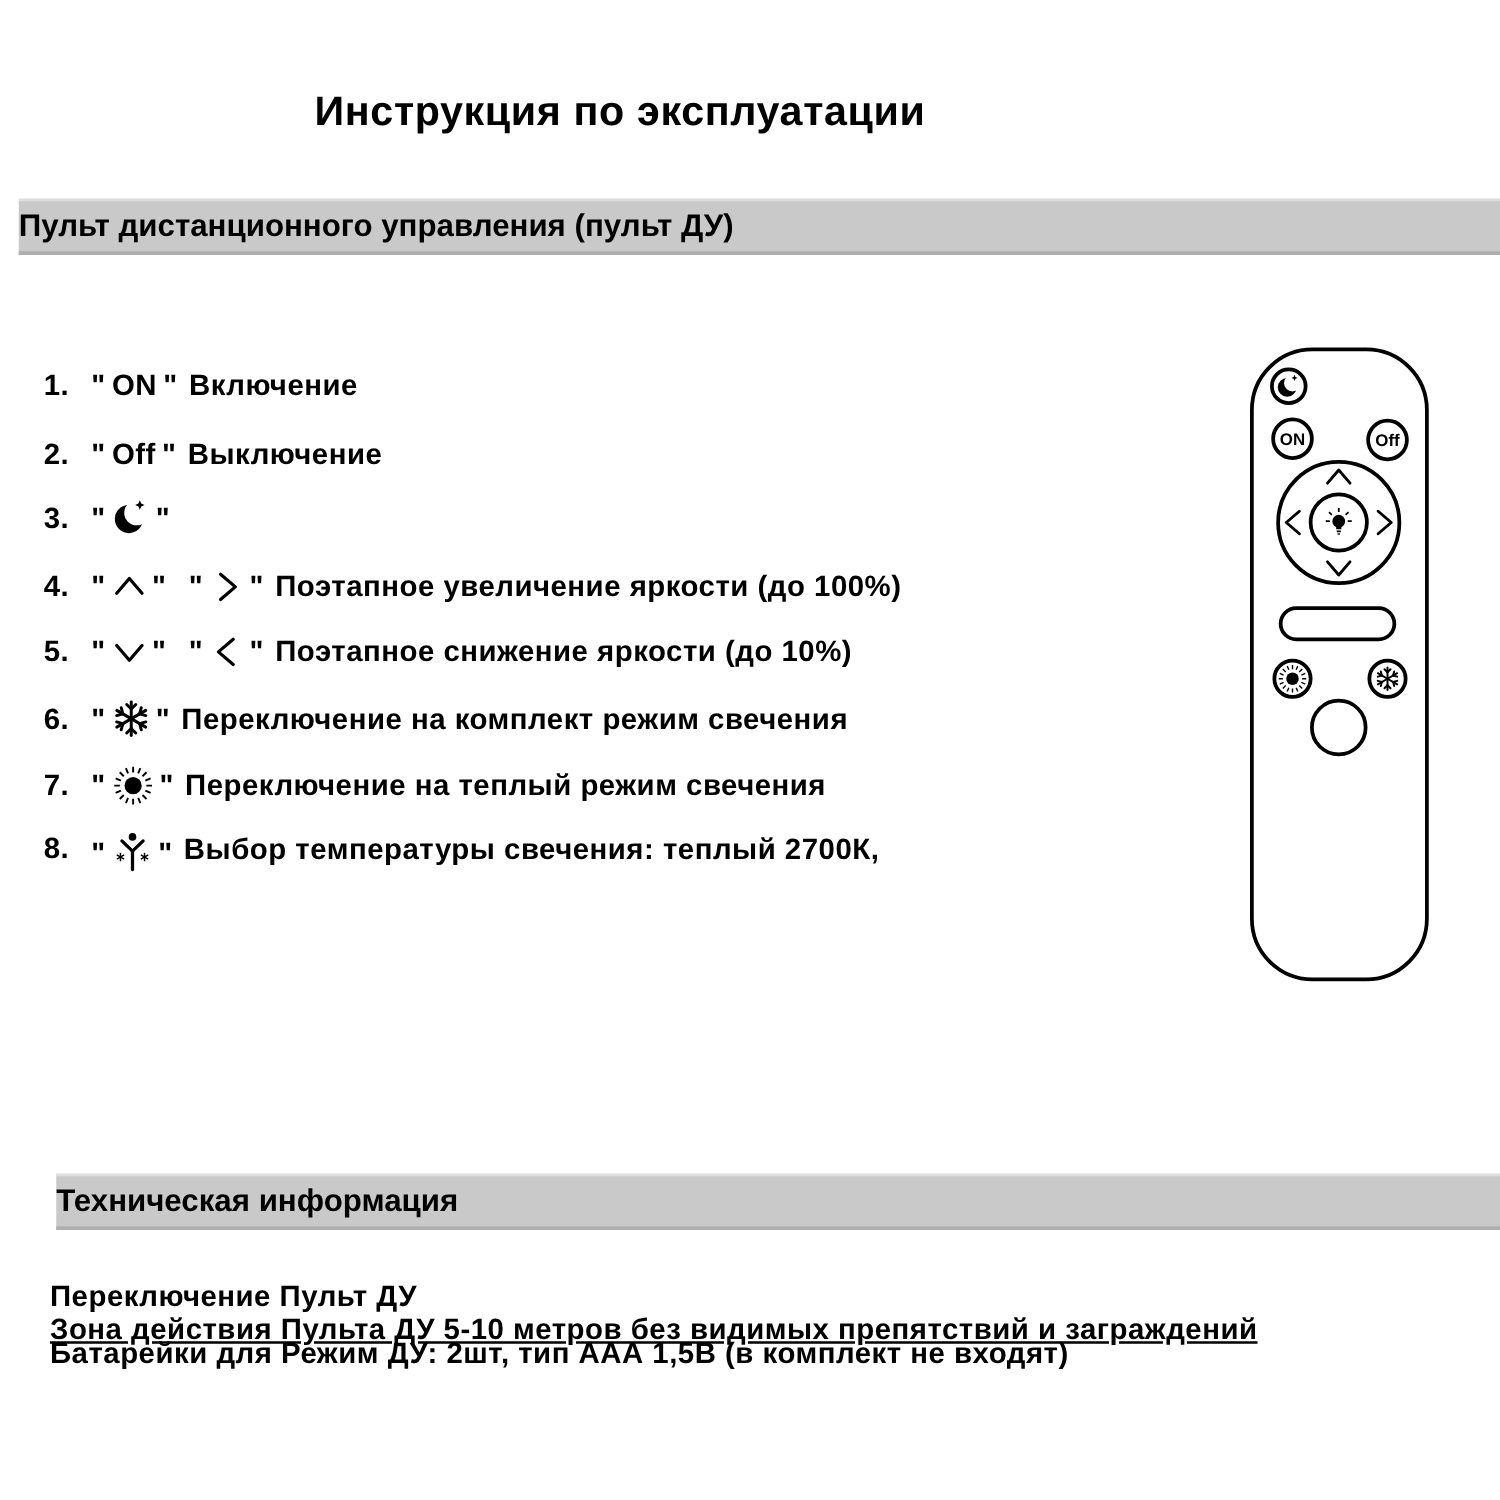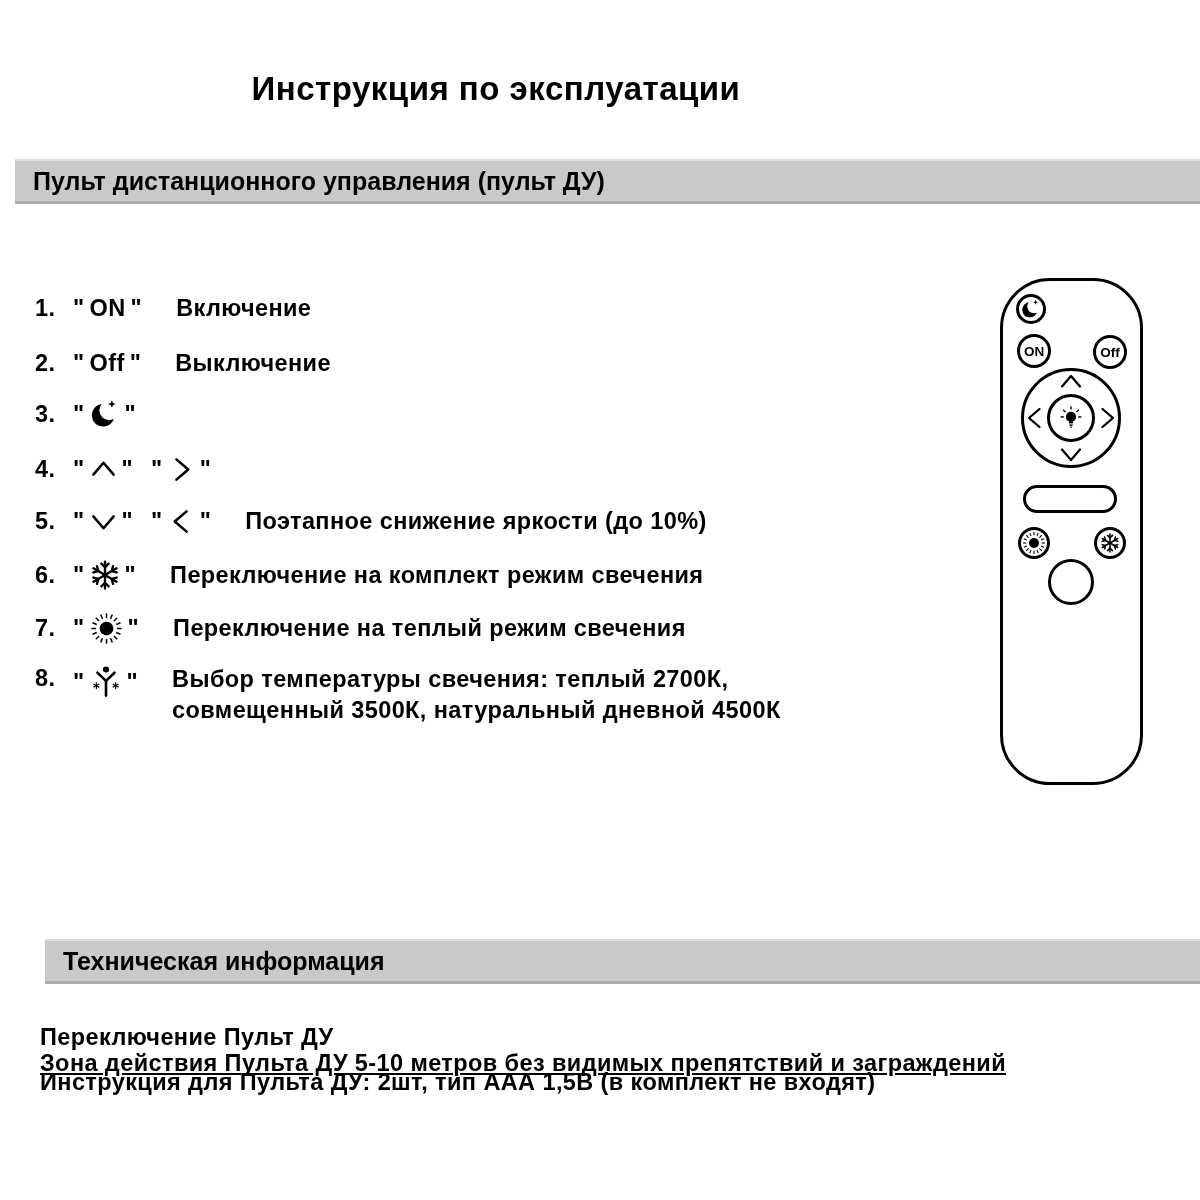--- a/index.html
+++ b/index.html
@@ -8,34 +8,34 @@
     font-family:"Liberation Sans",sans-serif;font-weight:bold;color:#000;
     overflow:hidden;
   }
   .title{
     position:absolute;top:70px;left:0;width:992px;text-align:center;
     font-size:33px;letter-spacing:0.5px;
   }
   .bar{
     position:absolute;left:15px;right:0;height:40px;background:#c9c9c9;
     border-top:2px solid #dedede;border-bottom:3px solid #aeaeae;
-    display:flex;align-items:center;padding-left:18px;font-size:25px;
+    display:flex;align-items:center;font-size:25px;
   }
   .bar1{top:159px;}
   .bar2{top:939px;margin-left:30px;}
   .item{
     position:absolute;left:35px;display:flex;align-items:center;
     font-size:23.5px;white-space:nowrap;height:36px;letter-spacing:0.4px;
   }
   .item .num{width:33px;flex:0 0 auto;}
   .keys{display:inline-flex;align-items:center;}
   .keygrp{display:inline-flex;align-items:center;}
   .keygrp + .keygrp{margin-left:8px;}
   .q{margin:0 5px;}
-  .desc{margin-left:29px;}
+  .desc{margin-left:4px;}
   .item8{align-items:flex-start;height:auto;}
   .item8 .num,.item8 .keys{margin-top:1px;}
   .item8 .desc span{display:block;line-height:31px;}
   .ic{display:block;}
   .rot90{transform:rotate(90deg);}
   .rot180{transform:rotate(180deg);}
   .rot270{transform:rotate(270deg);}
   
   .remote{
     position:absolute;left:1000px;top:278px;width:143px;height:507px;
@@ -185,20 +185,21 @@
           <span class="q">"</span>
         </span>
         <span class="keygrp">
           <span class="q">"</span>
           <svg viewBox="0 0 24 24" width="27" height="27" class="ic rot90">
             <use href="#ic-chev" xlink:href="#ic-chev"></use>
           </svg>
           <span class="q">"</span>
         </span>
       </span>
+    <span class="desc"><span>Поэтапное увеличение яркости (до 100%)</span></span>
   </div>
   <div class="item" style="top:503px">
     <span class="num">5.</span>
     <span class="keys">
         <span class="keygrp">
           <span class="q">"</span>
           <svg viewBox="0 0 24 24" width="27" height="27" class="ic rot180">
             <use href="#ic-chev" xlink:href="#ic-chev"></use>
           </svg>
           <span class="q">"</span>
@@ -245,21 +246,20 @@
         <span class="keygrp">
           <span class="q">"</span>
           <svg viewBox="0 0 28 30" width="32" height="34" class="ic ">
             <use href="#ic-select" xlink:href="#ic-select"></use>
           </svg>
           <span class="q">"</span>
         </span>
       </span>
     <span class="desc">
       <span>Выбор температуры свечения: теплый 2700К,</span>
-      <span>совмещенный 3500К, натуральный дневной 4500К</span>
     </span>
   </div>
 </div>
 
 <div class="remote">
   <div class="rbtn" style="left:13px;top:13px;width:30px;height:30px">
     <svg class="ic" width="20" height="20" viewBox="0 0 24 24">
         <use href="#ic-moon" xlink:href="#ic-moon"></use>
       </svg>
   </div>
@@ -300,14 +300,14 @@
       </svg>
   </div>
   <div class="rbtn" style="left:45px;top:278px;width:46px;height:46px"></div>
 </div>
 
 <div class="bar bar2">
   <span>Техническая информация</span>
 </div>
 
 <div class="techline t1">Переключение Пульт ДУ</div>
-<div class="techline t2">Инструкция для Пульта ДУ: 2шт, тип ААА 1,5В (в комплект не входят)</div>
+<div class="techline t2">Батарейки для Режим ДУ: 2шт, тип ААА 1,5В (в комплект не входят)</div>
 <div class="techline t3">Зона действия Пульта ДУ 5-10 метров без видимых препятствий и заграждений</div>
 
 </body></html>

